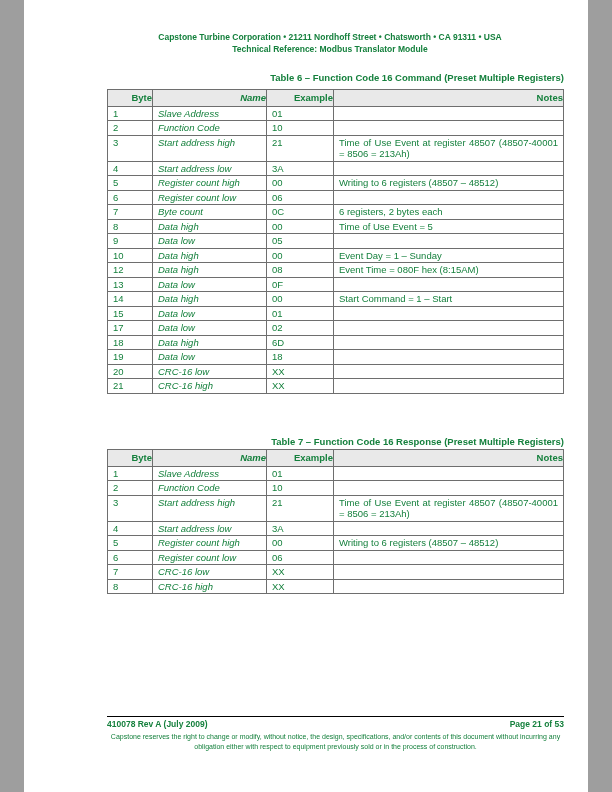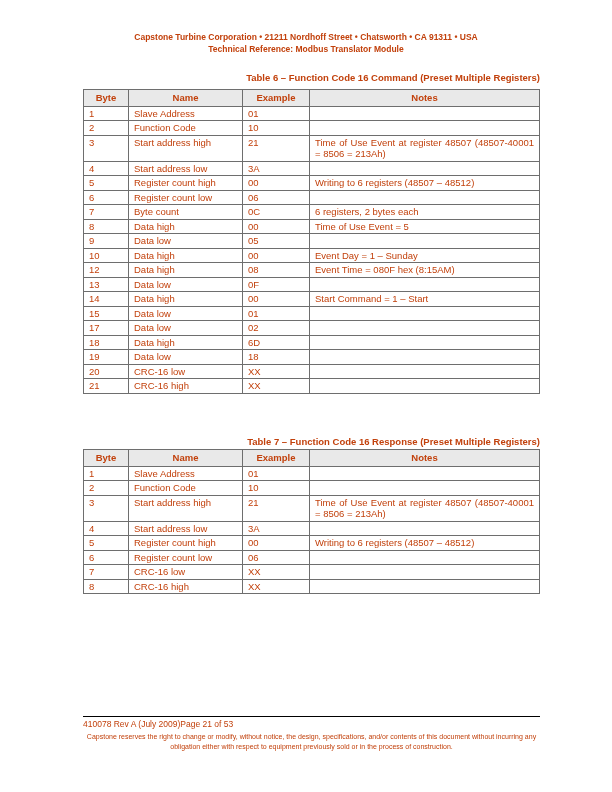--- a/index.html
+++ b/index.html
@@ -1,24 +1,24 @@
 <!DOCTYPE html>
 <html><head>
 <meta charset="utf-8">
 <style>
   * { margin: 0; padding: 0; box-sizing: border-box; }
   html, body { background: #9e9e9e; }
   .page {
     position: relative;
-    width: 612px;
+    width: 564px;
     height: 792px;
     margin: 0 auto;
     background: #ffffff;
     font-family: "Liberation Sans", sans-serif;
-    color: #c2410c;
+    color: #15803d;
     overflow: hidden;
   }
   .doc-header {
     position: absolute;
     top: 31px;
     left: 0;
     width: 612px;
     text-align: center;
     font-weight: bold;
     font-size: 8.5px;
@@ -47,42 +47,43 @@
   .data-table th, .data-table td {
     border: 1px solid #6e6e6e;
     vertical-align: top;
     line-height: 11.5px;
     padding: 1px 5px 1px 5px;
     overflow: hidden;
   }
   .data-table th {
     background: #e9e9e9;
     font-weight: bold;
-    text-align: center;
+    text-align: right;
     padding: 2px 0;
   }
   .data-table th:nth-child(1), .data-table td:nth-child(1) { width: 45px; }
-  .data-table th:nth-child(2), .data-table td:nth-child(2) { width: 114px; }
+  .data-table th:nth-child(2), .data-table td:nth-child(2) { width: 114px; font-style: italic; }
   .data-table th:nth-child(3), .data-table td:nth-child(3) { width: 67px; }
   .data-table td:nth-child(4) { text-align: justify; }
   .footer-rule {
     position: absolute;
     top: 716px;
     left: 83px;
     width: 457px;
     height: 1px;
     background: #000000;
   }
   .footer-row {
     position: absolute;
     top: 719px;
     left: 83px;
     width: 457px;
     display: flex;
-    font-weight: normal;
+    justify-content: space-between;
+    font-weight: bold;
     font-size: 8.5px;
     line-height: 11px;
   }
   .disclaimer {
     position: absolute;
     top: 732px;
     left: 71px;
     width: 481px;
     text-align: center;
     font-size: 7px;

